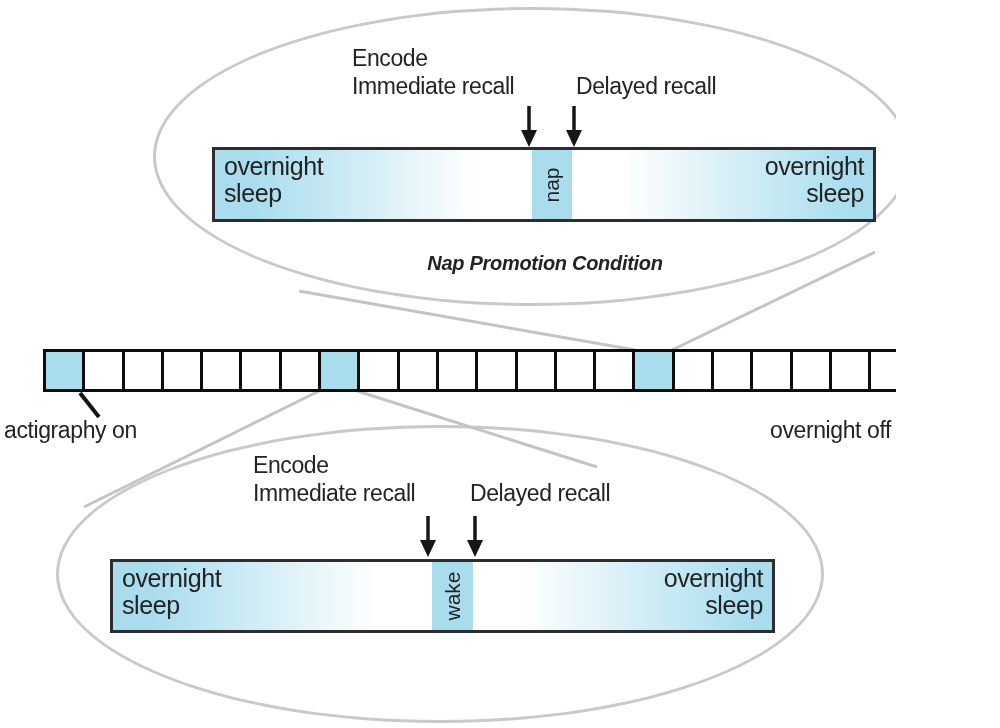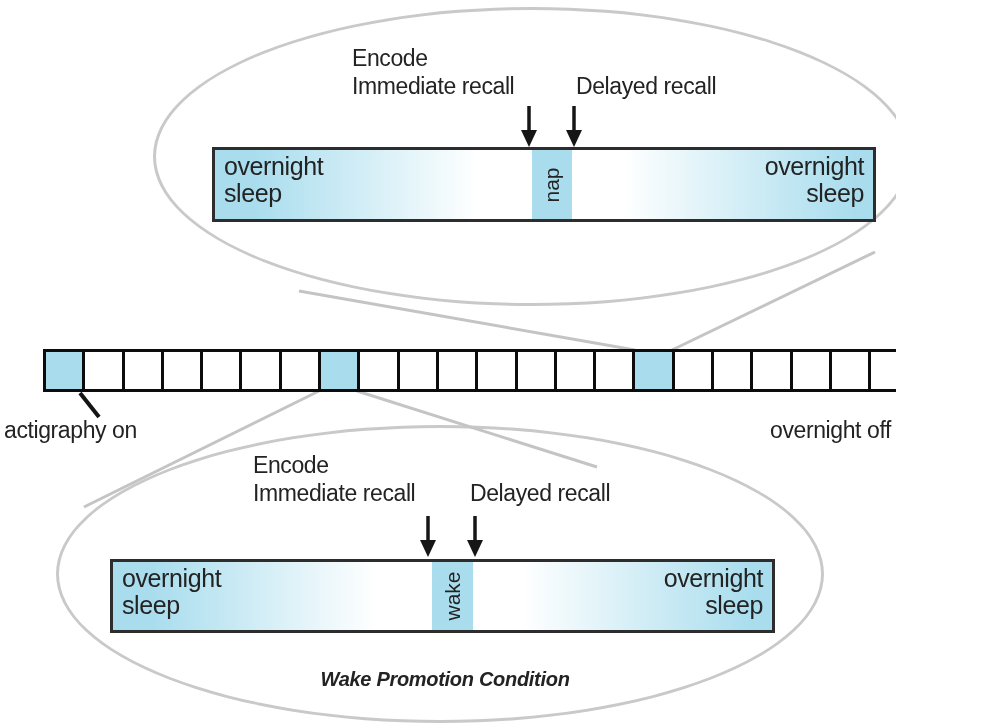--- a/index.html
+++ b/index.html
@@ -100,20 +100,21 @@
     </div>
     <div class="seg" style="left:317px;width:40px;">
       <span>nap</span>
     </div>
     <div class="bar-label right">
       <div>overnight</div>
       <div>sleep</div>
     </div>
   </div>
 
+  <div class="caption" style="left:380px;top:252px;">Nap Promotion Condition</div>
 
   <div class="timeline">
       <div class="tbox blue"></div>
       <div class="tbox"></div>
       <div class="tbox"></div>
       <div class="tbox"></div>
       <div class="tbox"></div>
       <div class="tbox"></div>
       <div class="tbox"></div>
       <div class="tbox blue"></div>
@@ -151,15 +152,14 @@
     </div>
     <div class="seg" style="left:319px;width:41px;">
       <span>wake</span>
     </div>
     <div class="bar-label right">
       <div>overnight</div>
       <div>sleep</div>
     </div>
   </div>
 
-  <div class="caption" style="left:280px;top:668px;">Wake Promotion Condition</div>
 
 </div>
 
 </body></html>

